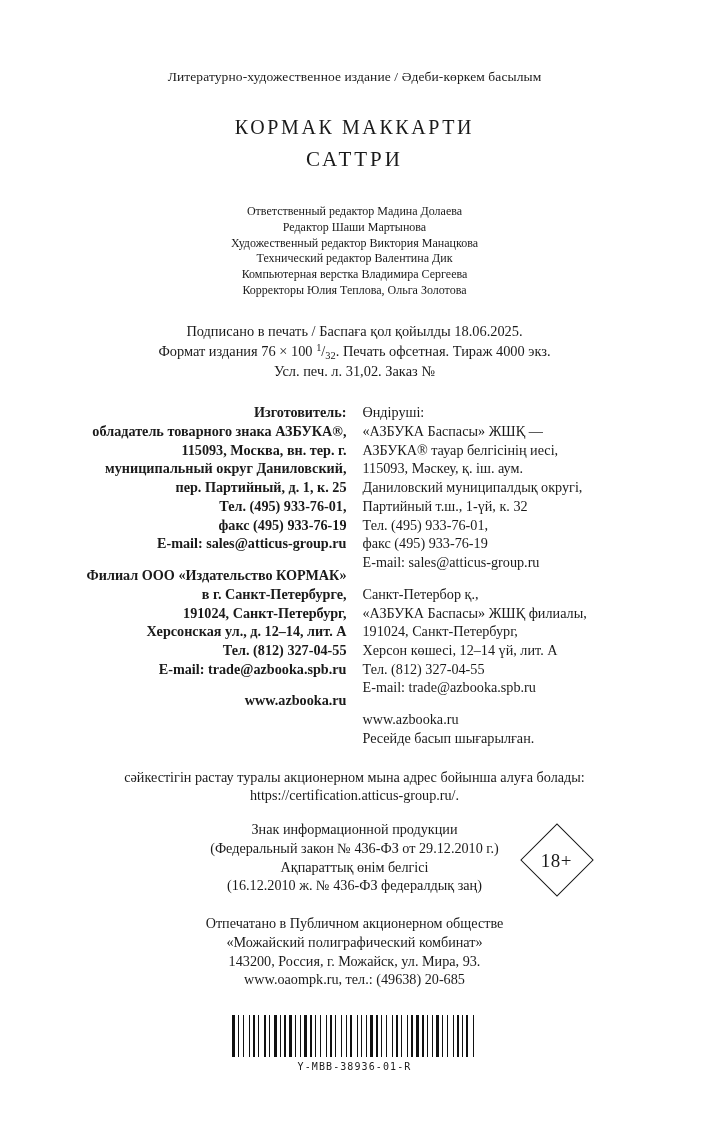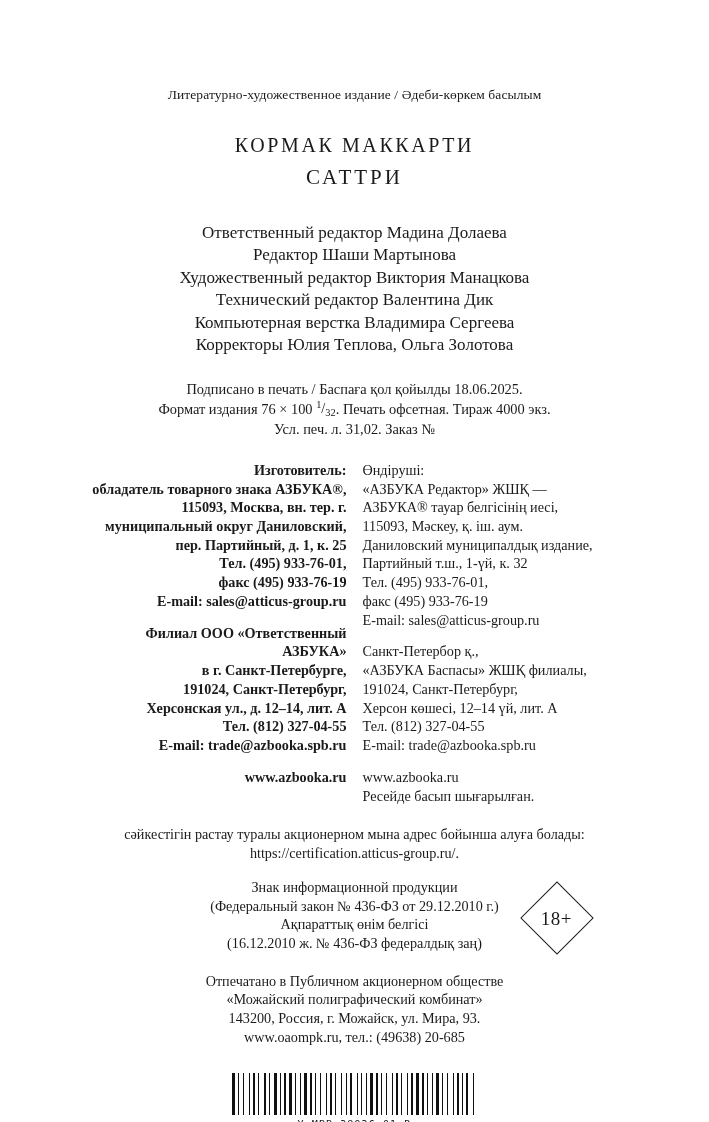--- a/index.html
+++ b/index.html
@@ -12,21 +12,21 @@
     height: 1122px;
     font-family: "Liberation Serif", serif;
     color: #1a1a1a;
     position: relative;
     overflow: hidden;
   }
   .page {
     width: 709px;
     height: 842px;
     box-sizing: border-box;
-    padding: 86px 70px 0 70px;
+    padding: 68px 70px 0 70px;
     text-align: center;
   }
   .line {
     line-height: 1.32;
   }
   .series {
     font-size: 13.5px;
     letter-spacing: 0.1px;
     margin-bottom: 28px;
   }
@@ -34,21 +34,21 @@
     font-size: 20px;
     letter-spacing: 2.6px;
     margin-bottom: 6px;
   }
   .title {
     font-size: 21px;
     letter-spacing: 3px;
     margin-bottom: 30px;
   }
   .credits {
-    font-size: 17px;
+    font-size: 12px;
     line-height: 1.44;
     margin-bottom: 23px;
   }
   .imprint {
     font-size: 14.4px;
     line-height: 1.46;
     margin-bottom: 22px;
   }
   .frac {
     font-size: 0.72em;
@@ -169,35 +169,35 @@
     <div class="col-left">
       <div class="line">Изготовитель:</div>
       <div class="line">обладатель товарного знака АЗБУКА®,</div>
       <div class="line">115093, Москва, вн. тер. г.</div>
       <div class="line">муниципальный округ Даниловский,</div>
       <div class="line">пер. Партийный, д. 1, к. 25</div>
       <div class="line">Тел. (495) 933-76-01,</div>
       <div class="line">факс (495) 933-76-19</div>
       <div class="line">E-mail: sales@atticus-group.ru</div>
       <div class="block-gap"></div>
-      <div class="line">Филиал ООО «Ответственный АЗБУКА»</div>
+      <div class="line">Филиал ООО «Издательство КОРМАК»</div>
       <div class="line">в г. Санкт-Петербурге,</div>
       <div class="line">191024, Санкт-Петербург,</div>
       <div class="line">Херсонская ул., д. 12–14, лит. А</div>
       <div class="line">Тел. (812) 327-04-55</div>
       <div class="line">E-mail: trade@azbooka.spb.ru</div>
       <div class="block-gap"></div>
       <div class="line">www.azbooka.ru</div>
     </div>
     <div class="col-right">
       <div class="line">Өндіруші:</div>
-      <div class="line">«АЗБУКА Редактор» ЖШҚ —</div>
+      <div class="line">«АЗБУКА Баспасы» ЖШҚ —</div>
       <div class="line">АЗБУКА® тауар  белгісінің иесі,</div>
       <div class="line">115093, Мәскеу, қ. іш. аум.</div>
-      <div class="line">Даниловский муниципалдық издание,</div>
+      <div class="line">Даниловский муниципалдық округі,</div>
       <div class="line">Партийный т.ш., 1-үй, к. 32</div>
       <div class="line">Тел. (495) 933-76-01,</div>
       <div class="line">факс (495) 933-76-19</div>
       <div class="line">E-mail: sales@atticus-group.ru</div>
       <div class="block-gap"></div>
       <div class="line">Санкт-Петербор қ.,</div>
       <div class="line">«АЗБУКА Баспасы» ЖШҚ филиалы,</div>
       <div class="line">191024, Санкт-Петербург,</div>
       <div class="line">Херсон көшесі, 12–14 үй, лит. А</div>
       <div class="line">Тел. (812) 327-04-55</div>

